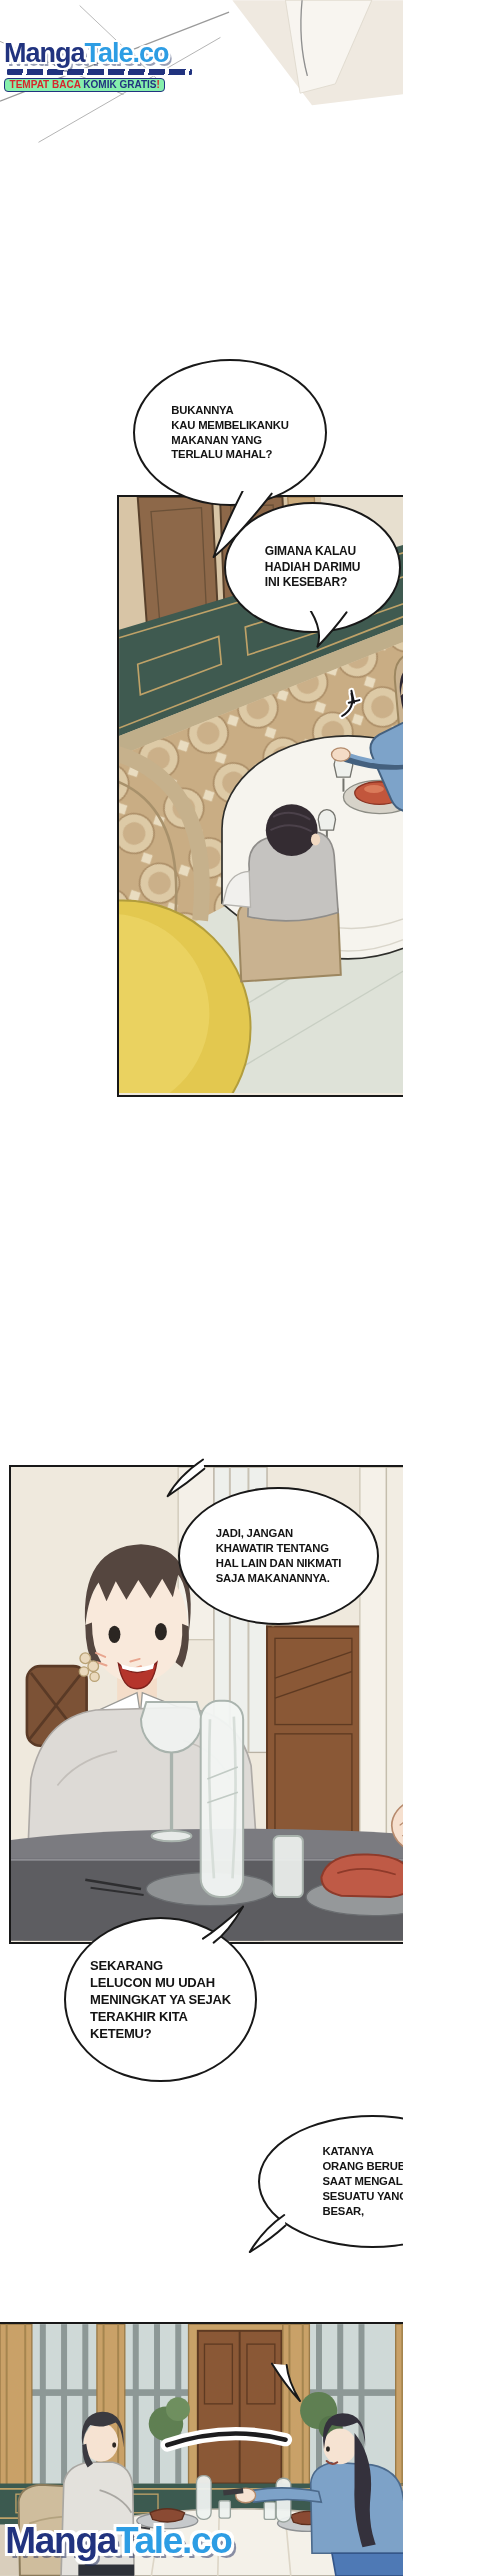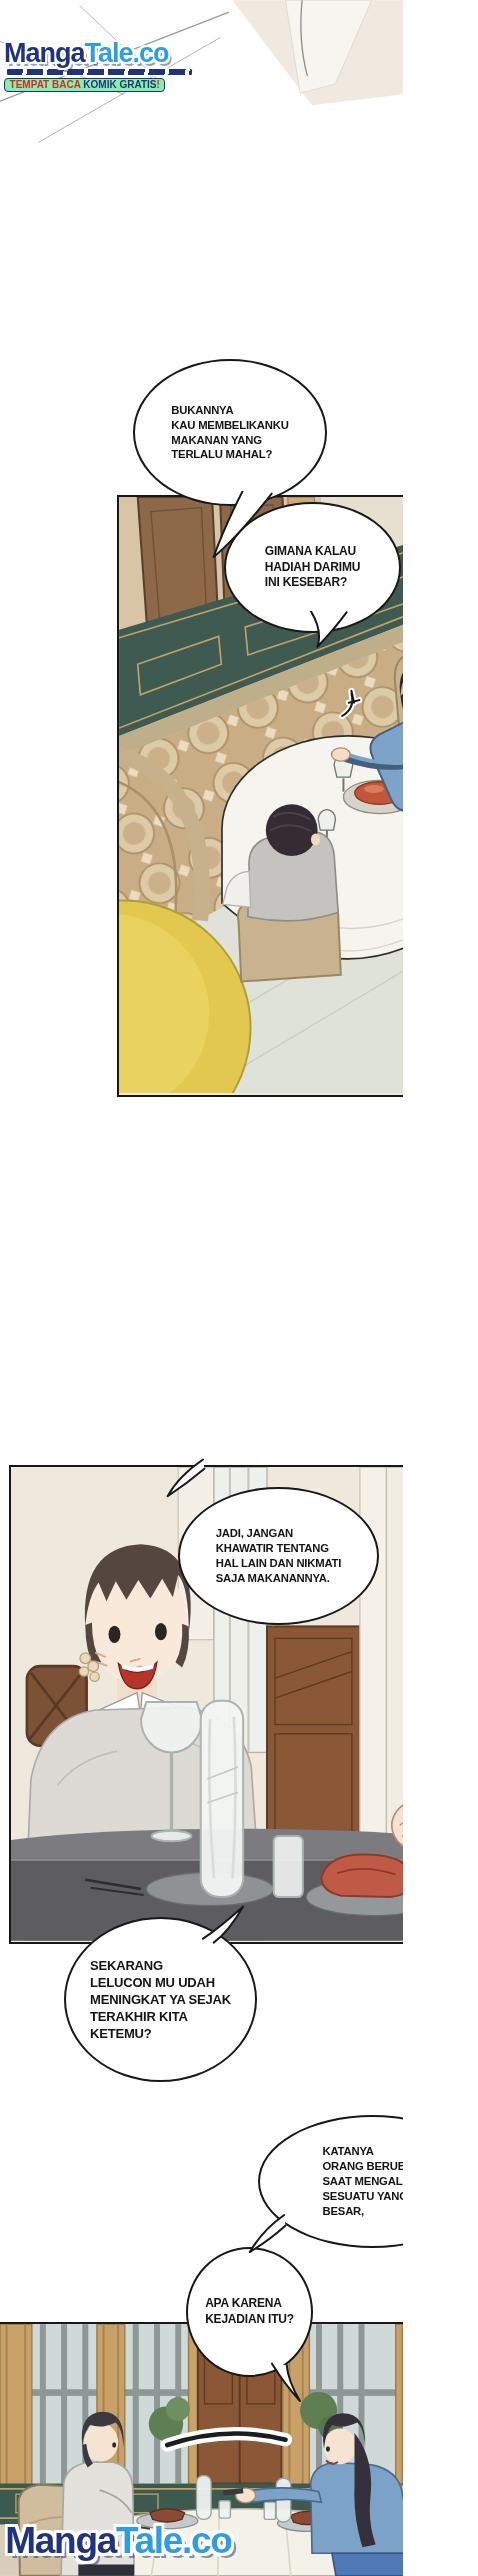--- a/index.html
+++ b/index.html
@@ -293,24 +293,20 @@
 ORANG BERUBAH
 SAAT MENGALAMI
 SESUATU YANG
 BESAR,</div>
   </div>
   <svg class="tail" style="left:247px;top:2211px;" width="40" height="45" viewBox="0 0 60 68">
     <path d="M56 6 Q24 28 4 62 Q34 44 58 22 Z" fill="#fff"></path>
     <path d="M56 6 Q24 28 4 62 M4 62 Q34 44 58 22" fill="none" stroke="#181818" stroke-width="3" stroke-linecap="round"></path>
   </svg>
 
-  <div class="bubble" style="left:186px;top:2247px;width:127px;height:130px;">
-    <div class="txt" style="font-size:12px;">APA KARENA
-KEJADIAN ITU?</div>
-  </div>
   <svg class="tail" style="left:268px;top:2361px;" width="40" height="44" viewBox="0 0 60 66">
     <path d="M6 4 Q26 36 48 60 Q30 30 28 6 Z" fill="#fff"></path>
     <path d="M6 4 Q26 36 48 60 M48 60 Q30 30 28 6" fill="none" stroke="#181818" stroke-width="3" stroke-linecap="round"></path>
   </svg>
 
   <div class="panel" style="left:0px;top:2322px;width:478px;height:254px;border-left:none;border-right:none;border-bottom:none;">
     <svg viewBox="0 0 720 379" width="478" height="252">
       <rect width="720" height="379" fill="#e8e4da"></rect>
 
       <g>

